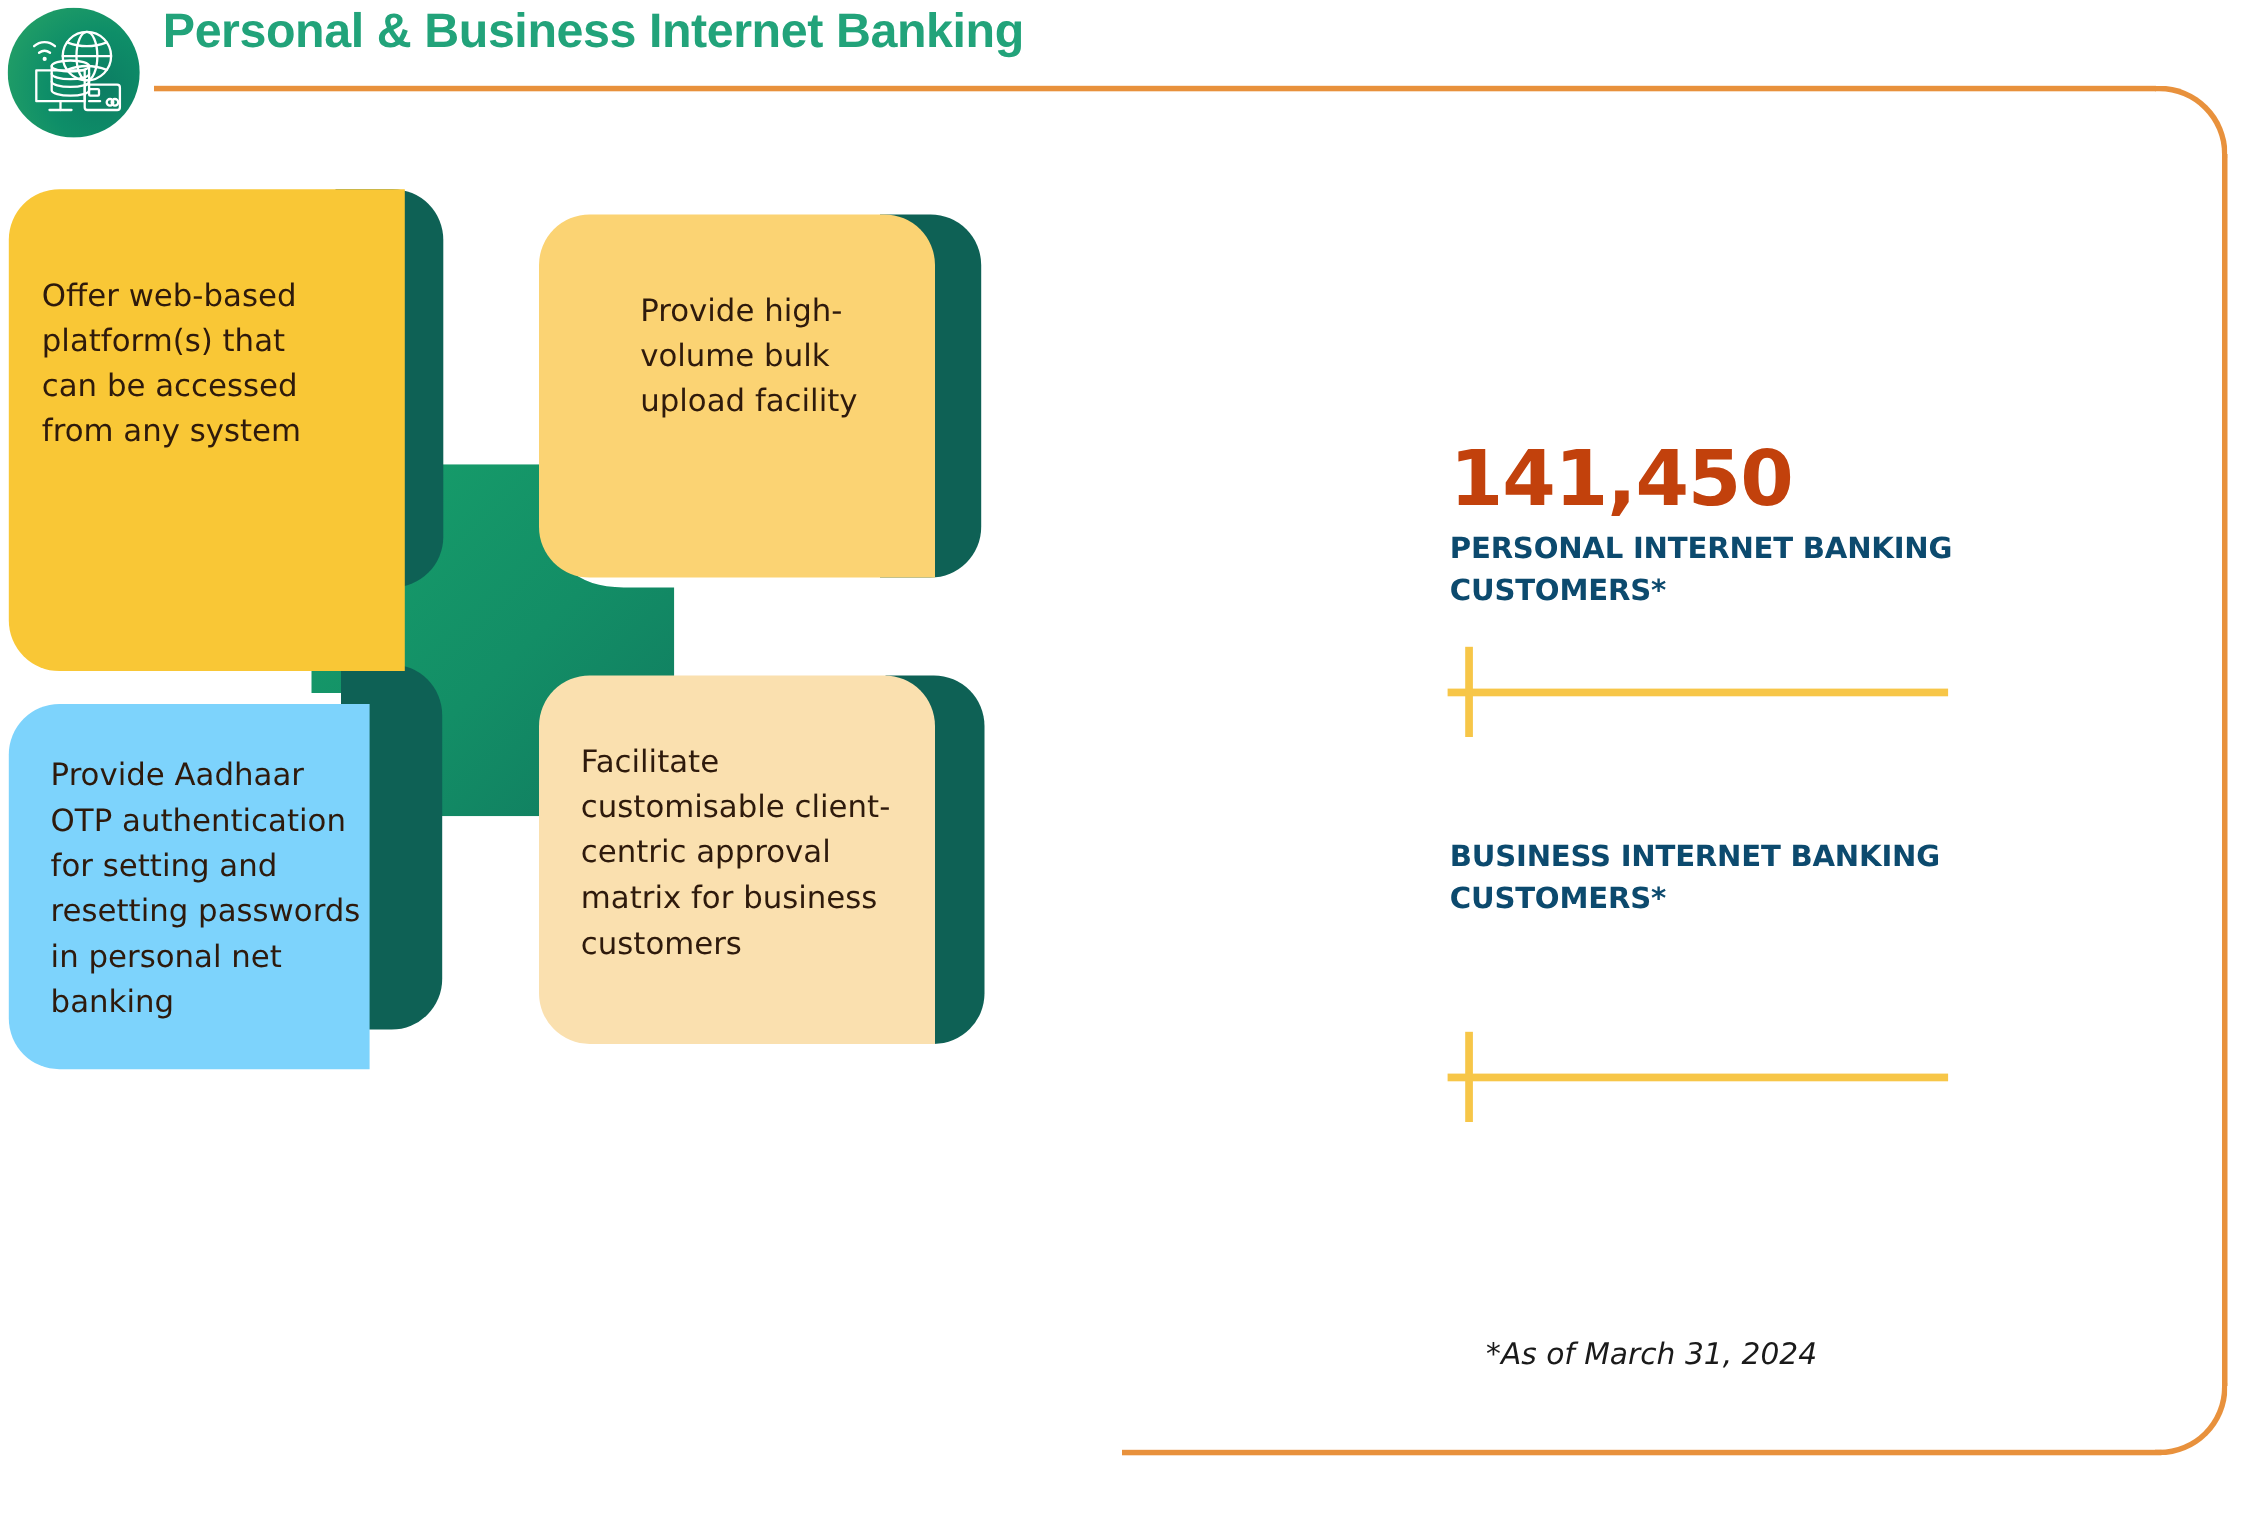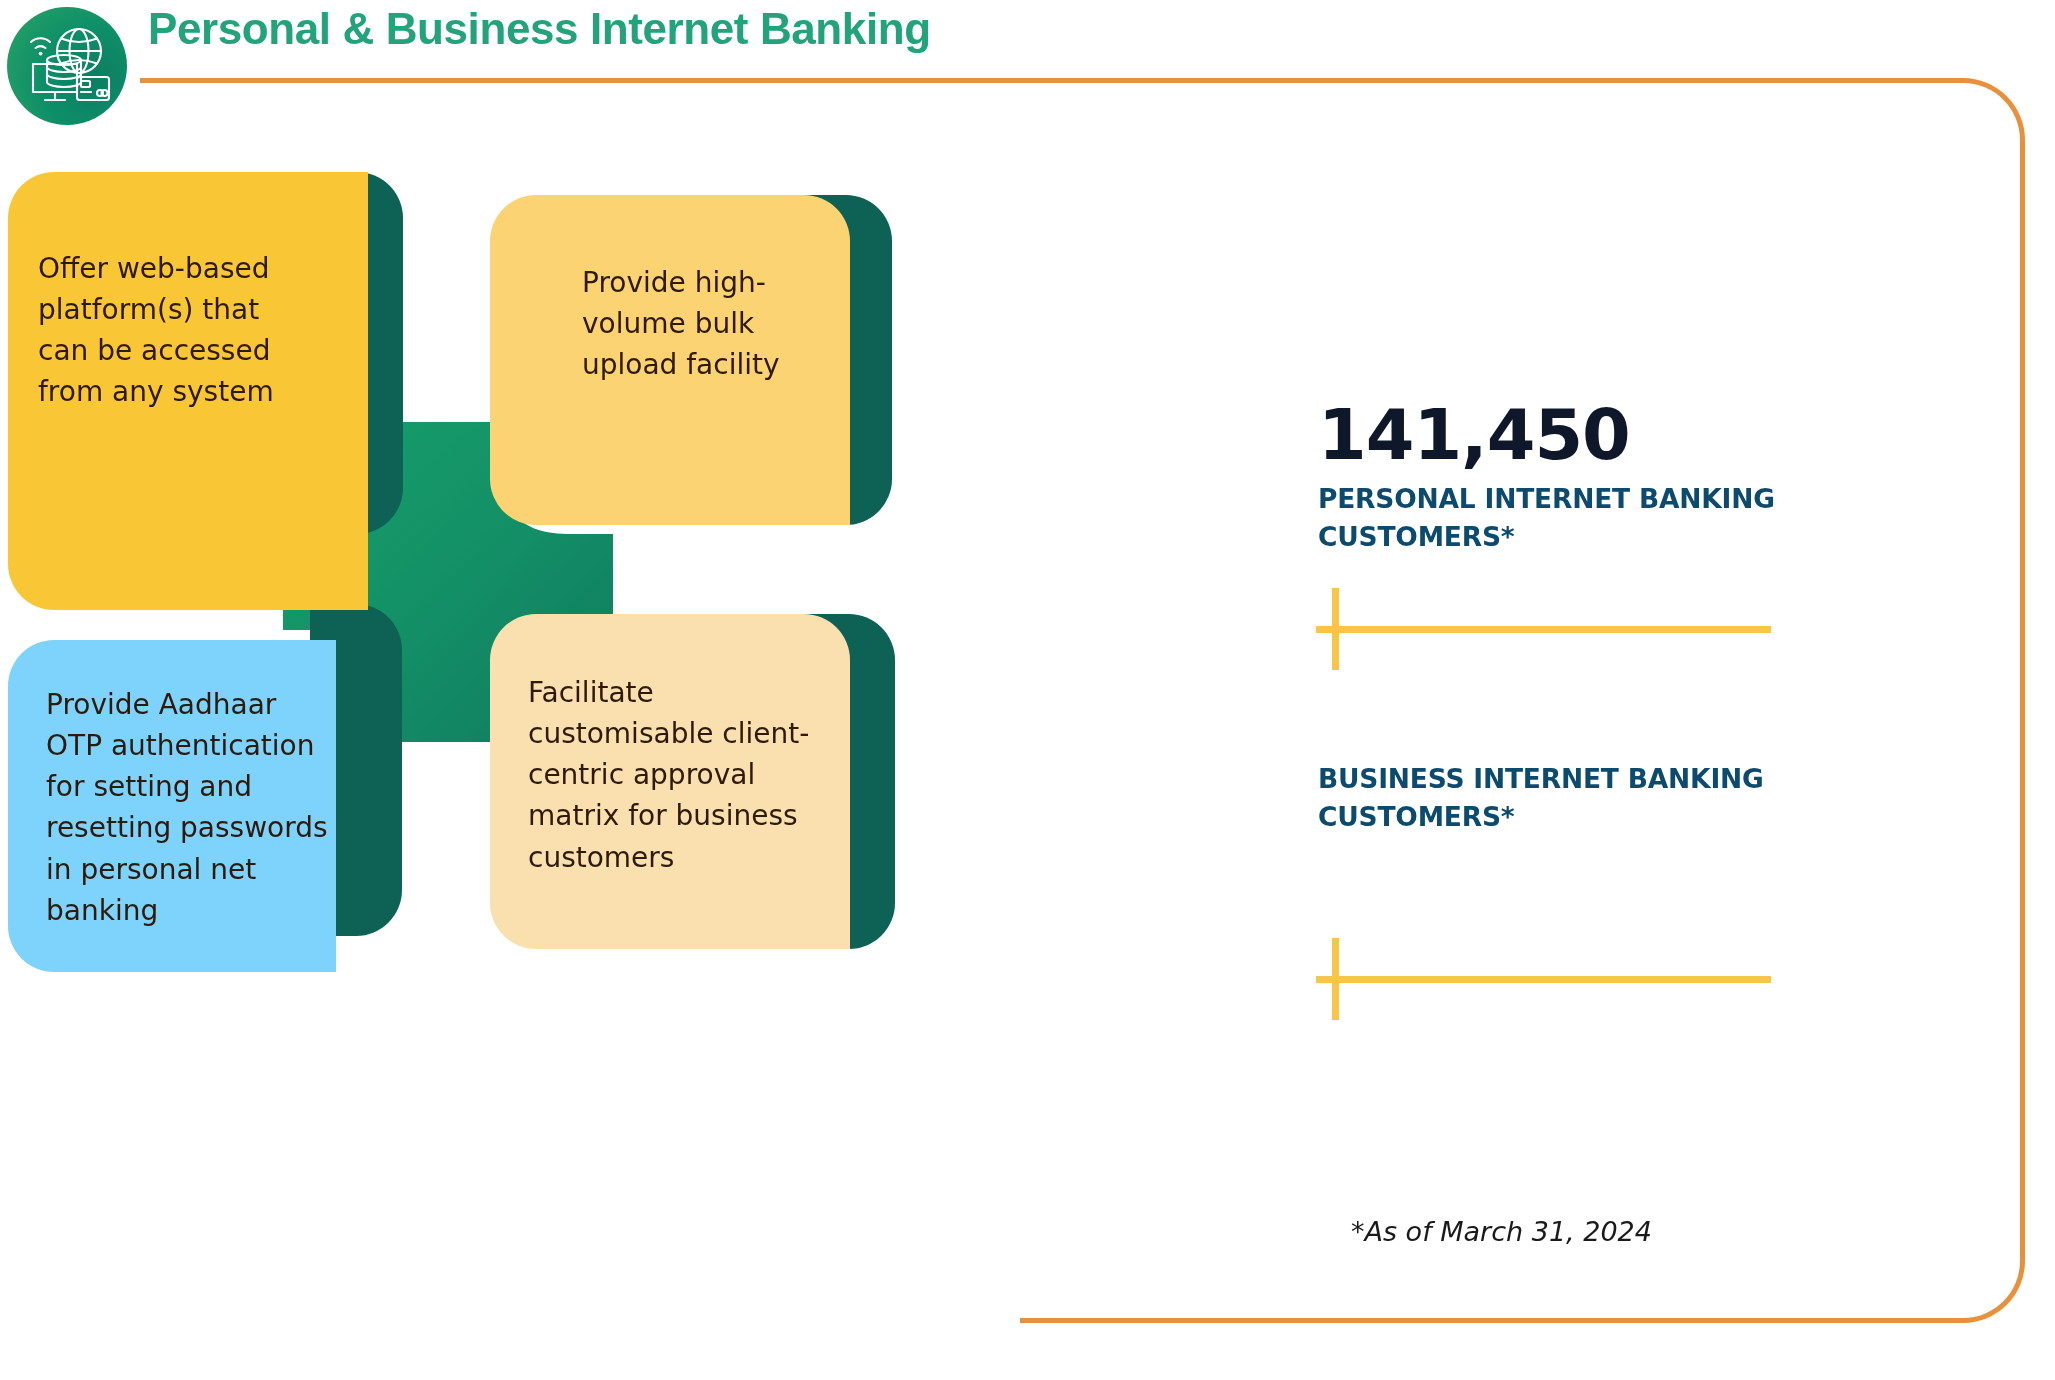--- a/index.html
+++ b/index.html
@@ -160,21 +160,21 @@
 
   
   .stat-block { position: absolute; z-index: 4; }
   #stat-1 { left: 1318px; top: 400px; }
   #stat-2 { left: 1318px; top: 760px; }
 
   .stat-value {
     font-family: "DejaVu Sans", sans-serif;
     font-size: 70px;
     font-weight: bold;
-    color: #0f172a;
+    color: #c2410c;
     letter-spacing: -1px;
     line-height: 1.0;
     margin: 0 0 10px 0;
   }
   .stat-label {
     font-family: "DejaVu Sans", sans-serif;
     font-size: 26.5px;
     font-weight: bold;
     color: #0c4a6e;
     line-height: 1.42;

